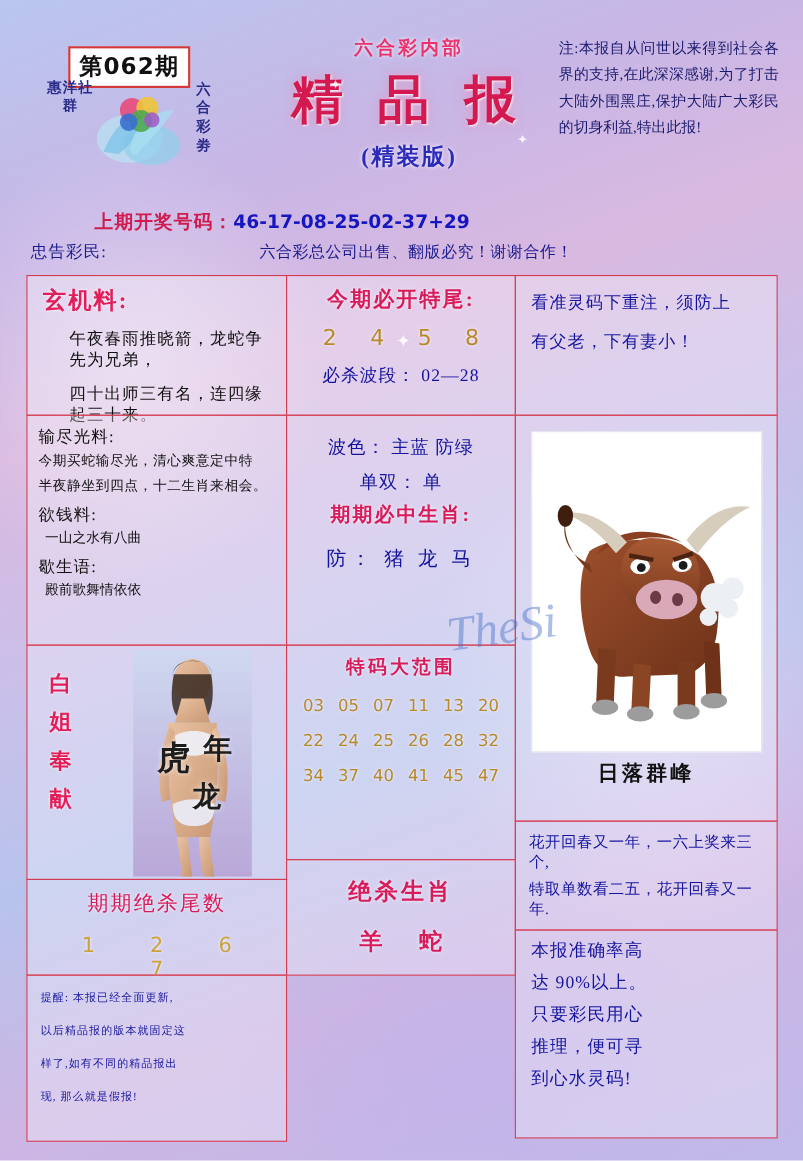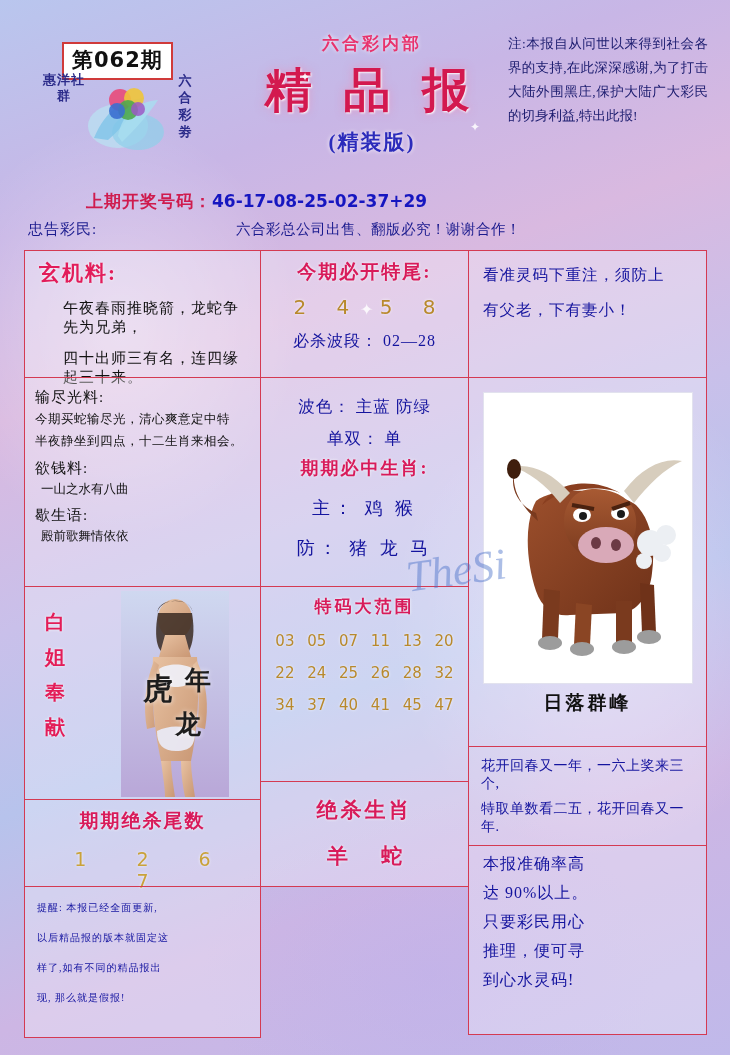--- a/index.html
+++ b/index.html
@@ -267,21 +267,21 @@
     text-shadow: 0 0 5px rgba(255,255,255,0.8);
   }
   .juesha-wei {
     height: 88px;
     padding-top: 8px;
     text-align: center;
   }
   .juesha-wei .hd {
     font-size: 19px;
     color: #d81b5a;
-    font-weight: bold;
+    font-weight: normal;
     letter-spacing: 2px;
     text-shadow: 0 0 3px rgba(255,255,255,0.9);
   }
   .juesha-wei .nums {
     margin-top: 14px;
     font-size: 19px;
     color: #c9a23a;
     font-family: "DejaVu Sans", sans-serif;
     letter-spacing: 22px;
     padding-left: 22px;
@@ -575,21 +575,20 @@
     <div class="box mid-box mid-1">
       <div class="hd">今期必开特尾:</div>
       <div class="tails">2 4 5 8</div>
       <div class="row">必杀波段： 02—28</div>
     </div>
 
     <div class="box mid-box mid-2">
       <div class="row">波色： 主蓝 防绿</div>
       <div class="row">单双： 单</div>
       <div class="hd">期期必中生肖:</div>
-      <div class="zhu">主： 鸡 猴</div>
       <div class="fang">防： 猪 龙 马</div>
     </div>
 
     <div class="box mid-box mid-3">
       <div class="hd">特码大范围</div>
       <div class="num-grid">
         <span>03</span>
         <span>05</span>
         <span>07</span>
         <span>11</span>

